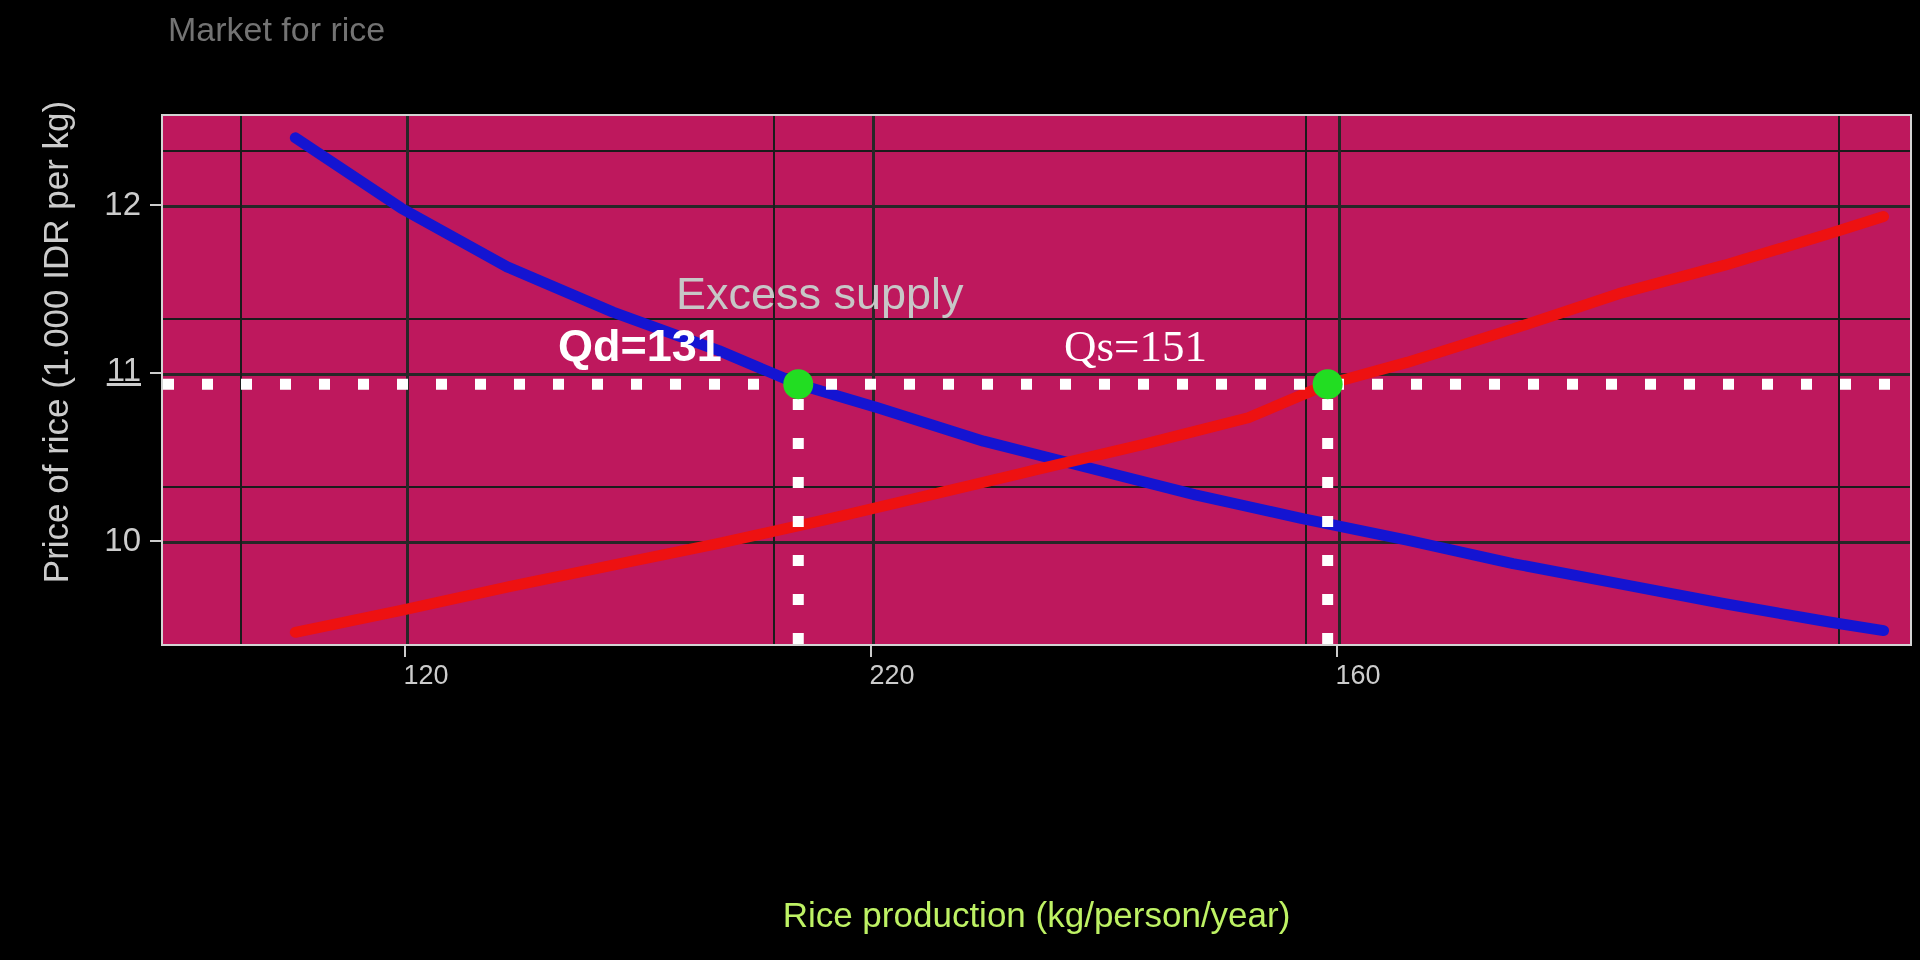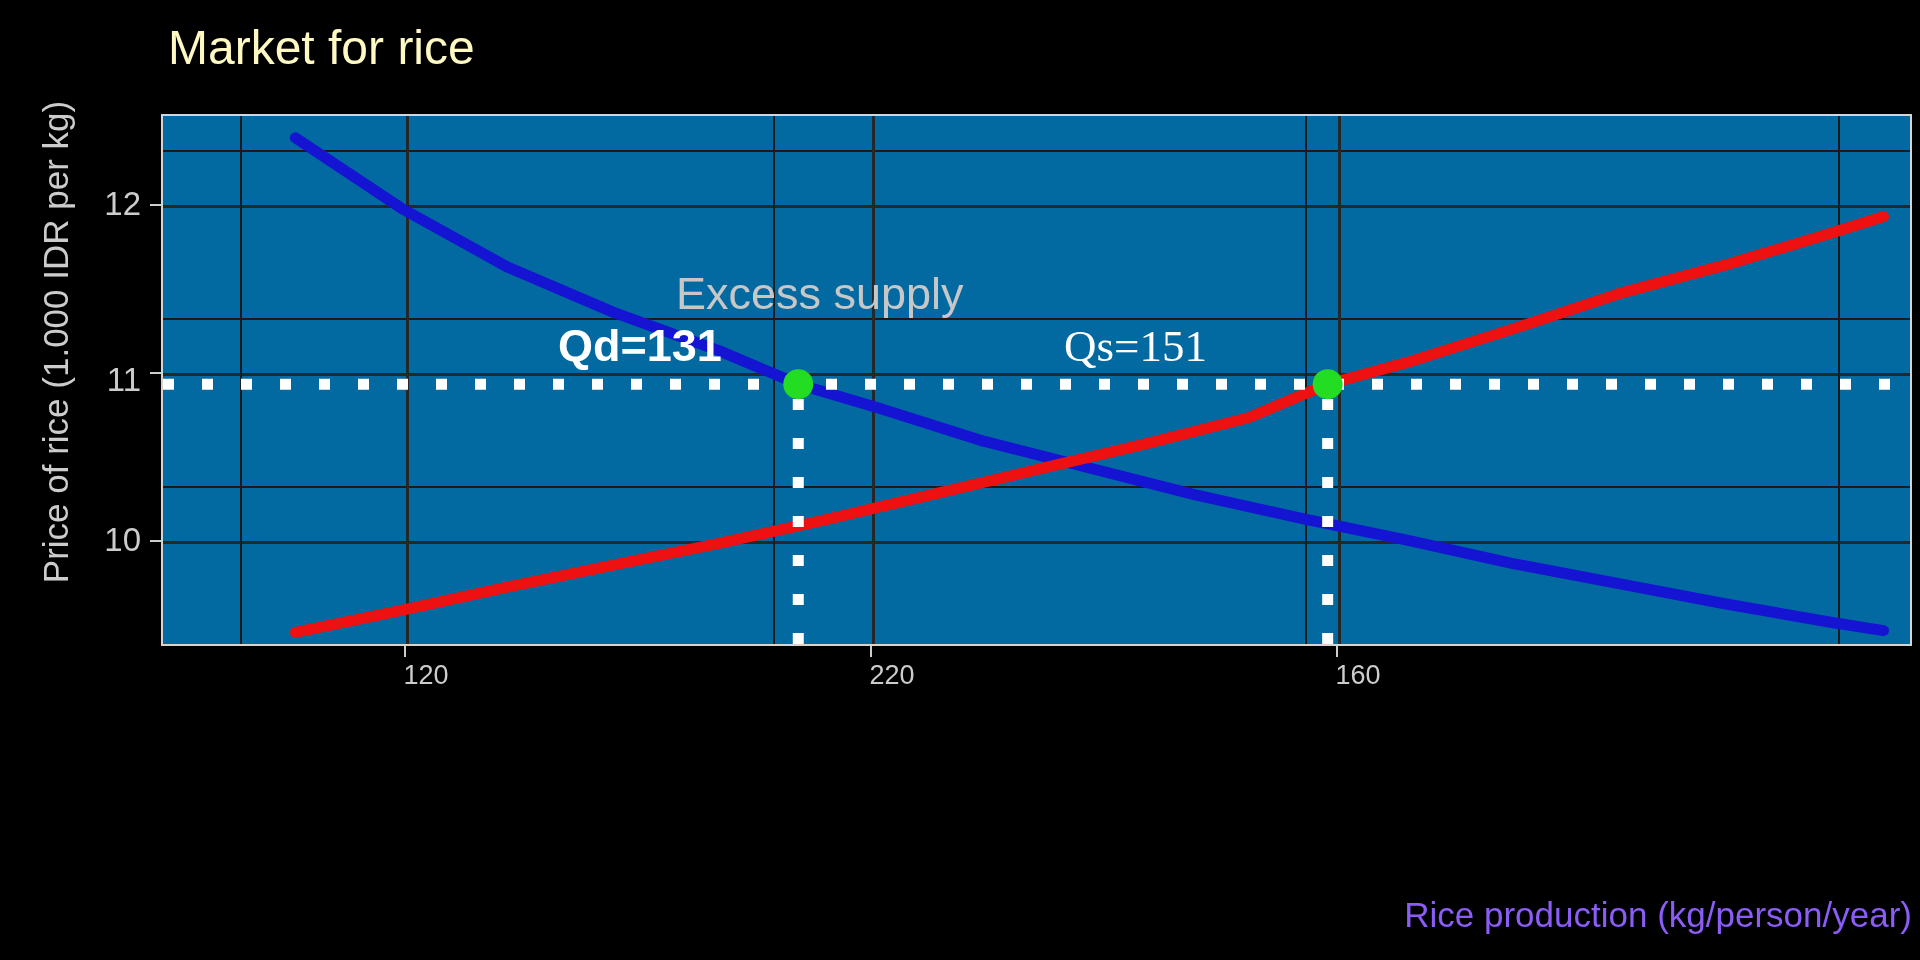--- a/index.html
+++ b/index.html
@@ -1,50 +1,50 @@
 <!DOCTYPE html>
 <html><head>
 <meta charset="utf-8">
 <style>
   html,body{margin:0;padding:0;background:#000;}
   body{width:1920px;height:960px;overflow:hidden;font-family:"Liberation Sans",sans-serif;}
   #root{position:relative;width:1920px;height:960px;background:#000;}
 
   #chart-title{
-    position:absolute; left:168px; top:20px;
-    font-size:48px; color:#fef9c3; letter-spacing:0px; white-space:nowrap;
+    position:absolute; left:168px; top:10px;
+    font-size:34px; color:#737373; letter-spacing:0px; white-space:nowrap;
   }
 
   #ylab{
     position:absolute;
     left:-244px; top:322px;
     width:600px; text-align:center;
     transform:rotate(-90deg);
     transform-origin:center center;
     font-size:35px; color:#cccccc; white-space:nowrap;
   }
   #xlab{
     position:absolute; left:161px; top:895px; width:1751px;
-    text-align:right; font-size:35px; color:#8b5cf6; white-space:nowrap;
+    text-align:center; font-size:35px; color:#bef264; white-space:nowrap;
   }
 
   .ytick-label{
     position:absolute; right:1779px; 
     font-size:33px; color:#cccccc; white-space:nowrap;
   }
   .xtick-label{
     position:absolute; top:660px; font-size:27px; color:#cccccc;
     white-space:nowrap; transform:translateX(-50%);margin-left:22px;
   }
   .ytick-mark{position:absolute; width:11px; height:2px; background:#cccccc;}
   .xtick-mark{position:absolute; width:2px; height:11px; background:#cccccc;}
 
   #panel{
     position:absolute; left:161px; top:114px; width:1751px; height:532px;
-    background:#0369a1; border:2px solid #d4d4d4; box-sizing:border-box;
+    background:#be185d; border:2px solid #d4d4d4; box-sizing:border-box;
     overflow:hidden;
   }
   .grid-major-h{position:absolute; left:0; width:100%; height:3px; background:#272727;}
   .grid-minor-h{position:absolute; left:0; width:100%; height:2px; background:#1b1b1b;}
   .grid-major-v{position:absolute; top:0; height:100%; width:3px; background:#272727;}
   .grid-minor-v{position:absolute; top:0; height:100%; width:2px; background:#1b1b1b;}
 
   #curves{position:absolute; left:0; top:0; width:100%; height:100%;}
 
   .ann{position:absolute; white-space:nowrap; pointer-events:none;}
@@ -56,21 +56,21 @@
 <body>
 
 <div id="root">
 
   <div id="chart-title">Market for rice</div>
 
   <div id="ylab">Price of rice (1.000 IDR per kg)</div>
   <div id="xlab">Rice production (kg/person/year)</div>
 
   <div class="ytick-label" style="top:185px;">12</div>
-  <div class="ytick-label" style="top:361px;">11</div>
+  <div class="ytick-label" style="top:351px;text-decoration:underline;">11</div>
   <div class="ytick-label" style="top:521px;">10</div>
 
   <div class="ytick-mark" style="left:150px; top:204px;"></div>
   <div class="ytick-mark" style="left:150px; top:372px;"></div>
   <div class="ytick-mark" style="left:150px; top:540px;"></div>
 
   <div class="xtick-mark" style="left:404px; top:646px;"></div>
   <div class="xtick-mark" style="left:870px; top:646px;"></div>
   <div class="xtick-mark" style="left:1336px; top:646px;"></div>
 

